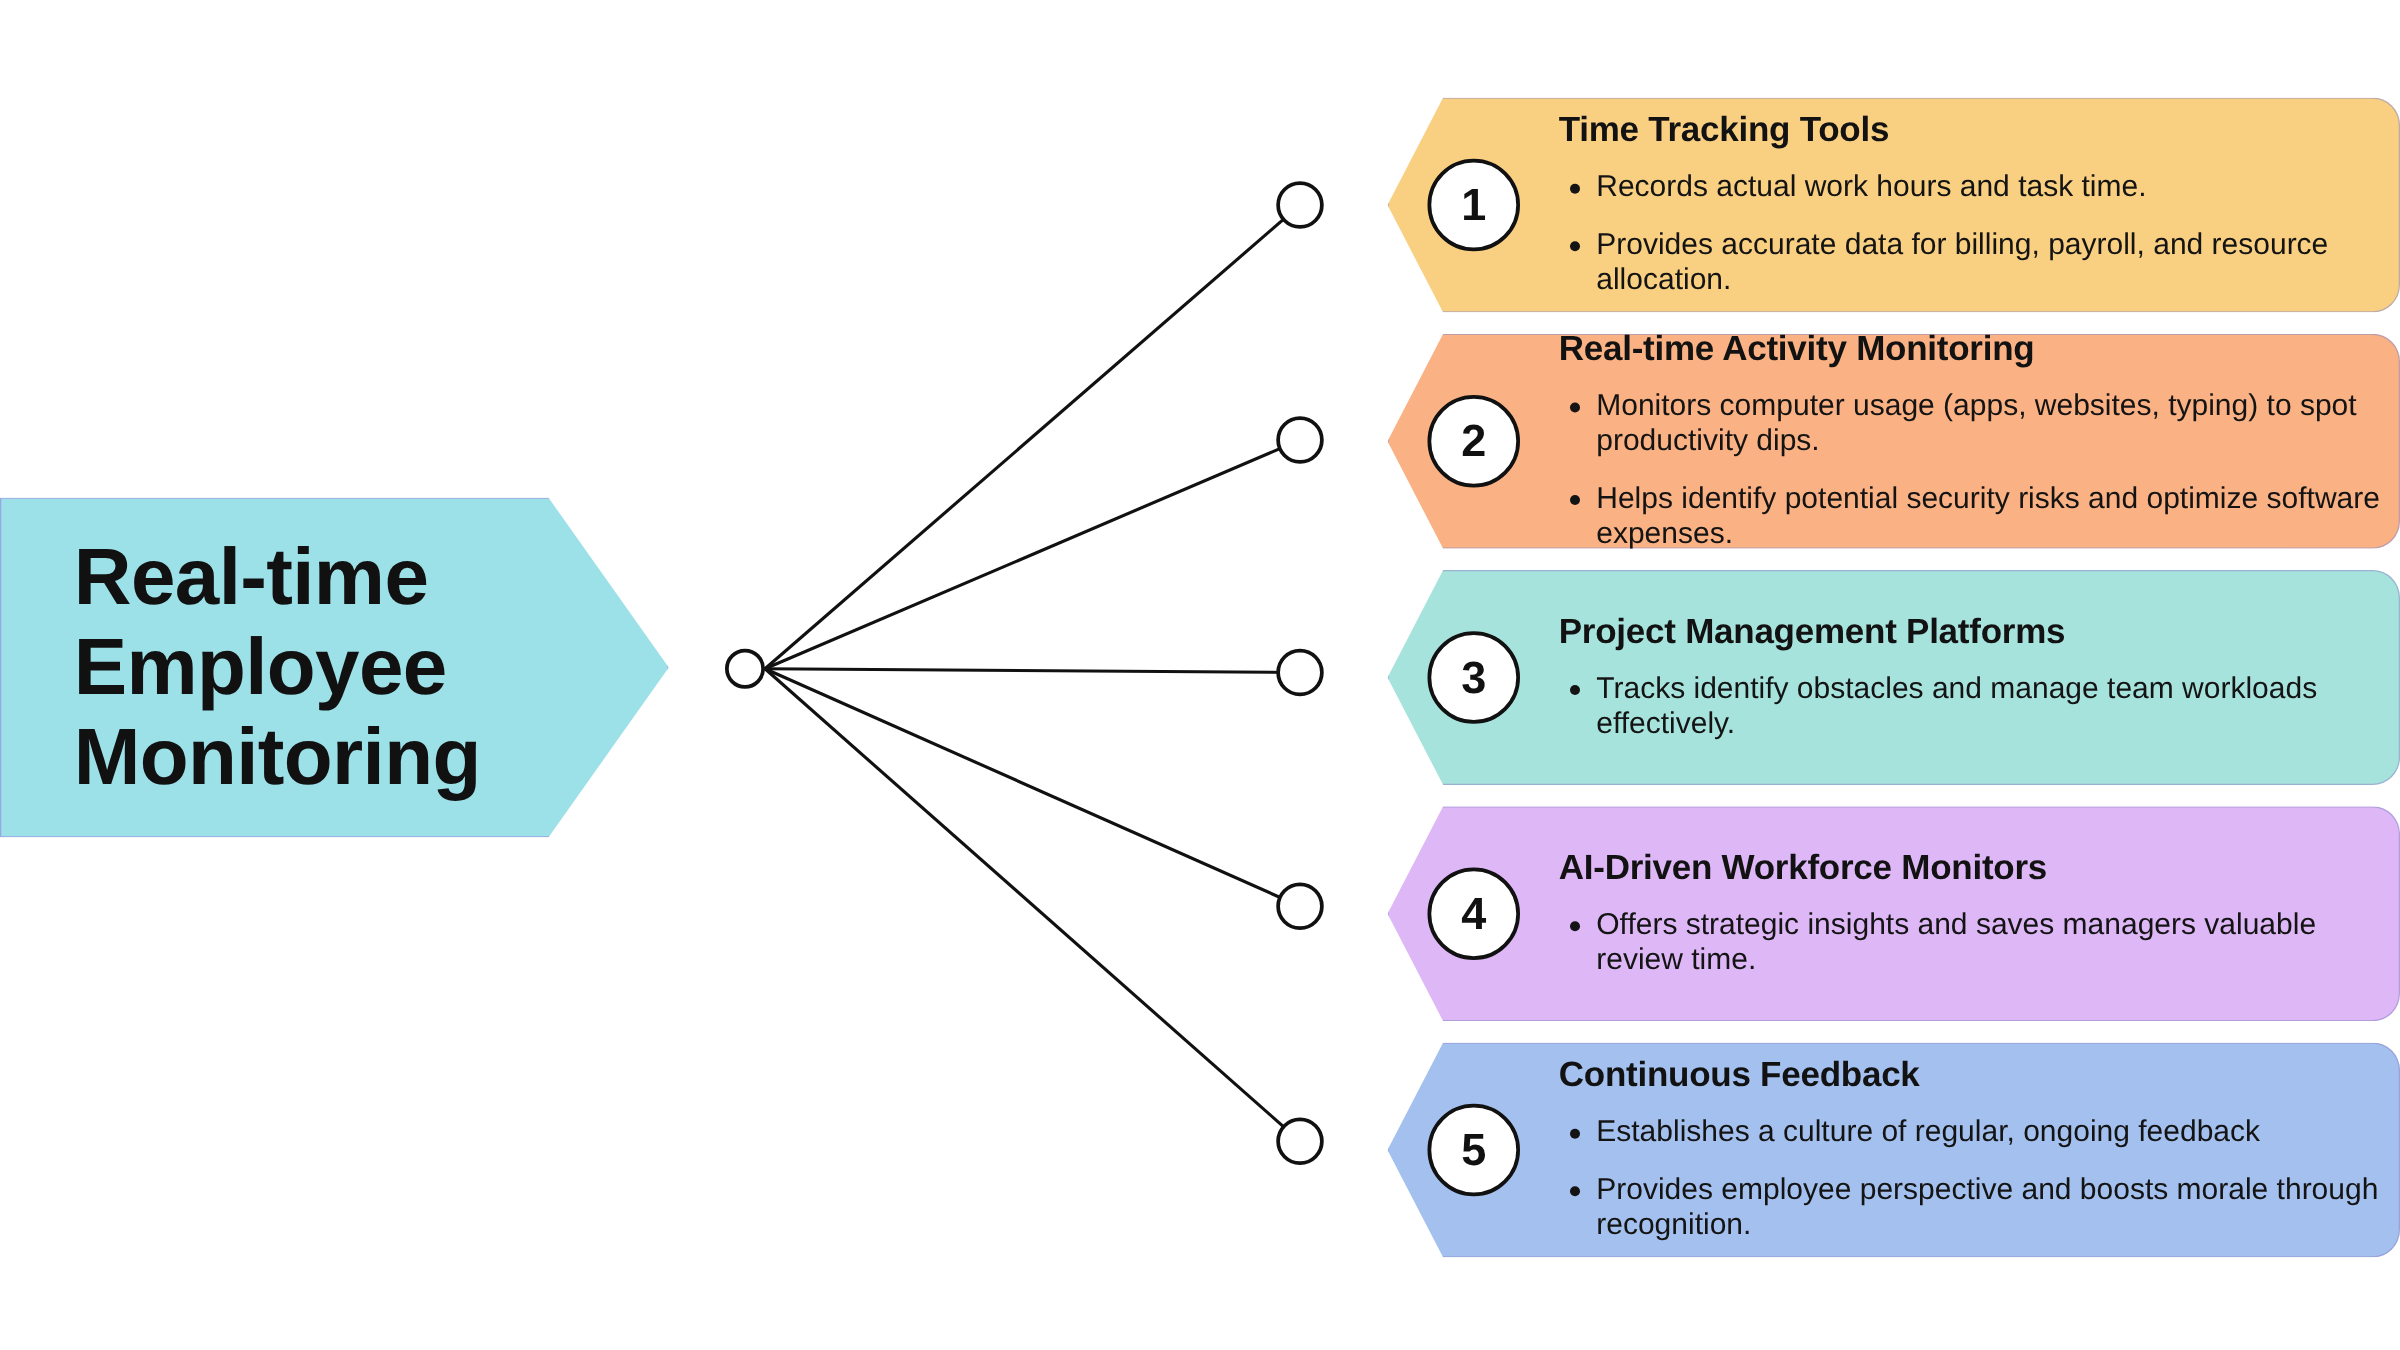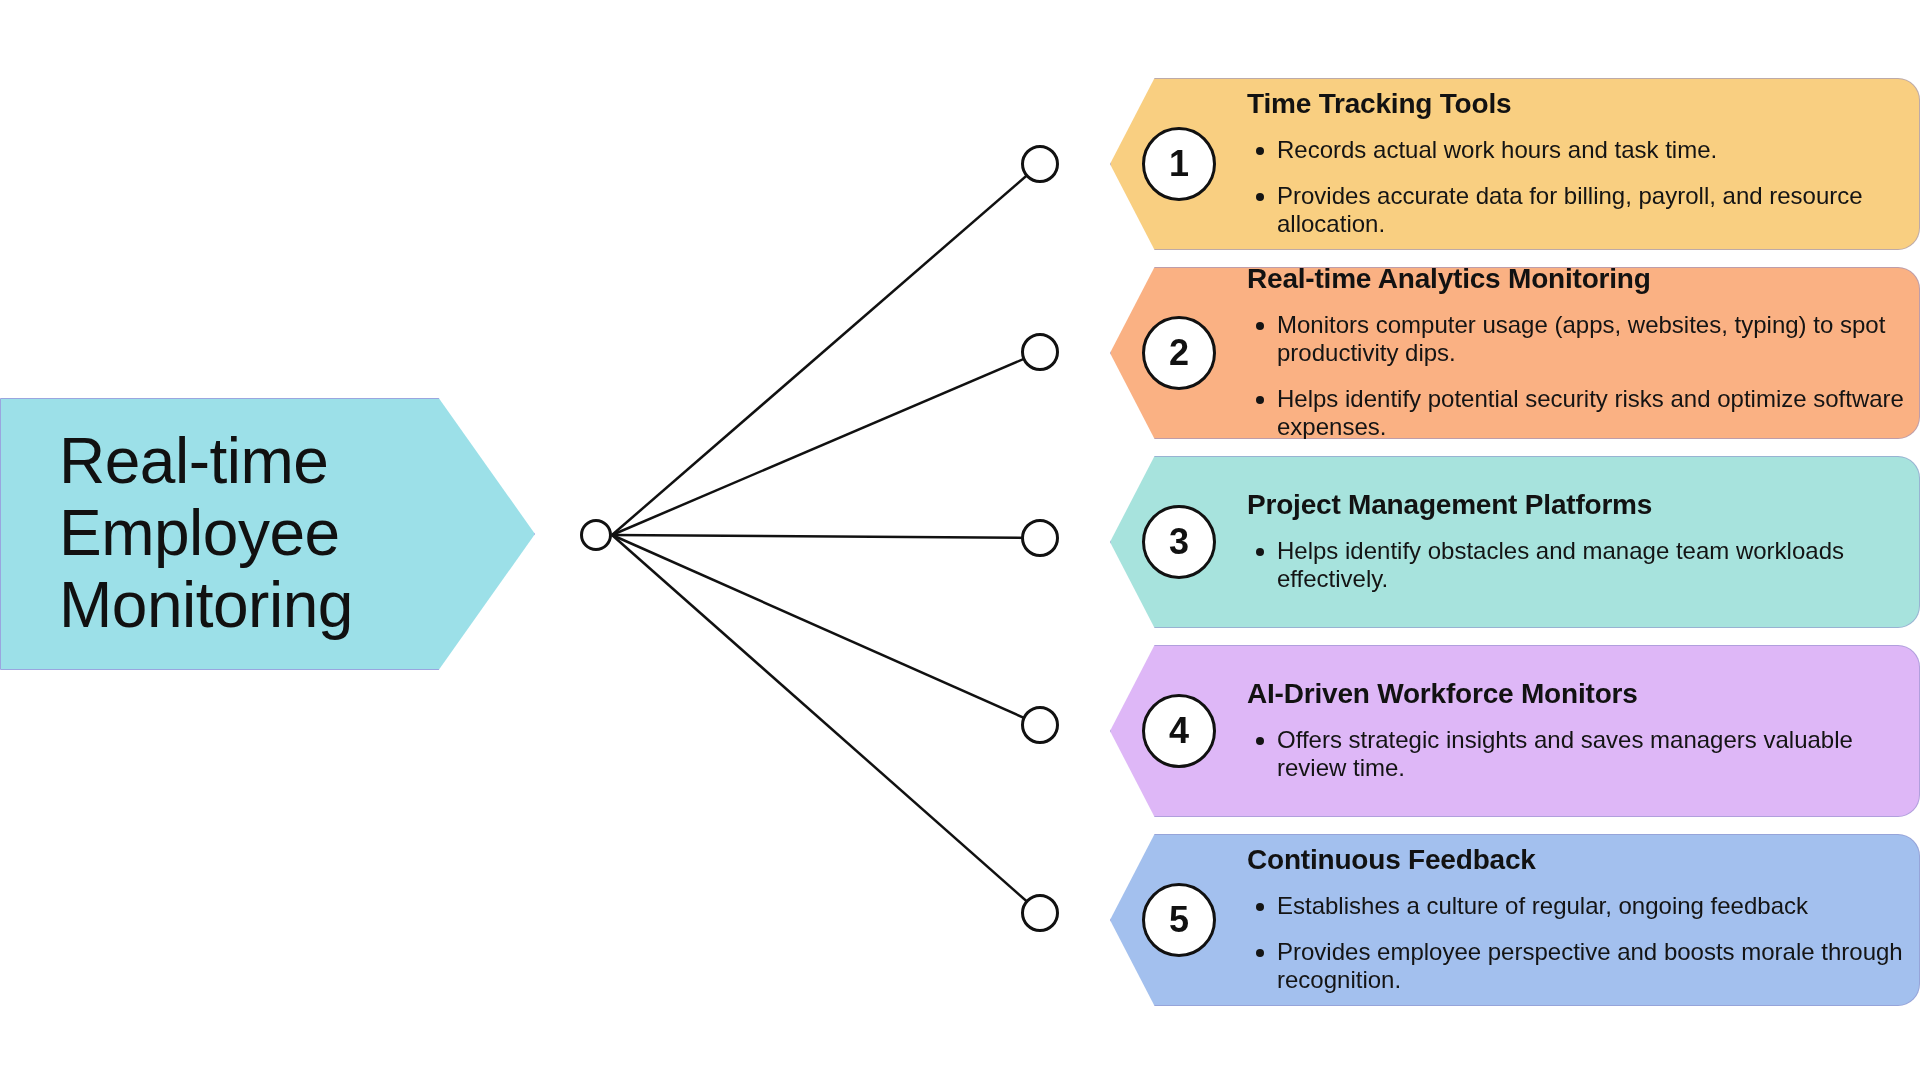--- a/index.html
+++ b/index.html
@@ -43,21 +43,21 @@
     box-sizing: border-box;
     border-radius: 0 36px 36px 0;
     -webkit-clip-path: polygon(0 0, 82% 0, 100% 50%, 82% 100%, 0 100%);
     clip-path: polygon(0 0, 82% 0, 100% 50%, 82% 100%, 0 100%);
     display: flex;
     align-items: center;
   }
   #title-text {
     padding-left: 58px;
     font-size: 64px;
-    font-weight: normal;
+    font-weight: bold;
     line-height: 1.12;
     color: #111111;
     letter-spacing: -0.5px;
     white-space: pre-line;
   }
 
   
   #hub-node {
     position: absolute;
     left: 580px;
@@ -190,36 +190,36 @@
         <li>Provides accurate data for billing, payroll, and resource allocation.</li>
       </ul>
     </div>
   </div>
 
   <div class="card" style="top:267px; height:172px; background:#fab183;">
     <div class="card-num-wrap">
       <div class="card-num">2</div>
     </div>
     <div class="card-body">
-      <div class="card-title">Real-time Analytics Monitoring</div>
+      <div class="card-title">Real-time Activity Monitoring</div>
       <ul class="card-bullets">
         <li>Monitors computer usage (apps, websites, typing) to spot productivity dips.</li>
         <li>Helps identify potential security risks and optimize software expenses.</li>
       </ul>
     </div>
   </div>
 
   <div class="card" style="top:456px; height:172px; background:#a7e3dd;">
     <div class="card-num-wrap">
       <div class="card-num">3</div>
     </div>
     <div class="card-body">
       <div class="card-title">Project Management Platforms</div>
       <ul class="card-bullets">
-        <li>Helps identify obstacles and manage team workloads effectively.</li>
+        <li>Tracks identify obstacles and manage team workloads effectively.</li>
       </ul>
     </div>
   </div>
 
   <div class="card" style="top:645px; height:172px; background:#deb7f7;">
     <div class="card-num-wrap">
       <div class="card-num">4</div>
     </div>
     <div class="card-body">
       <div class="card-title">AI-Driven Workforce Monitors</div>

